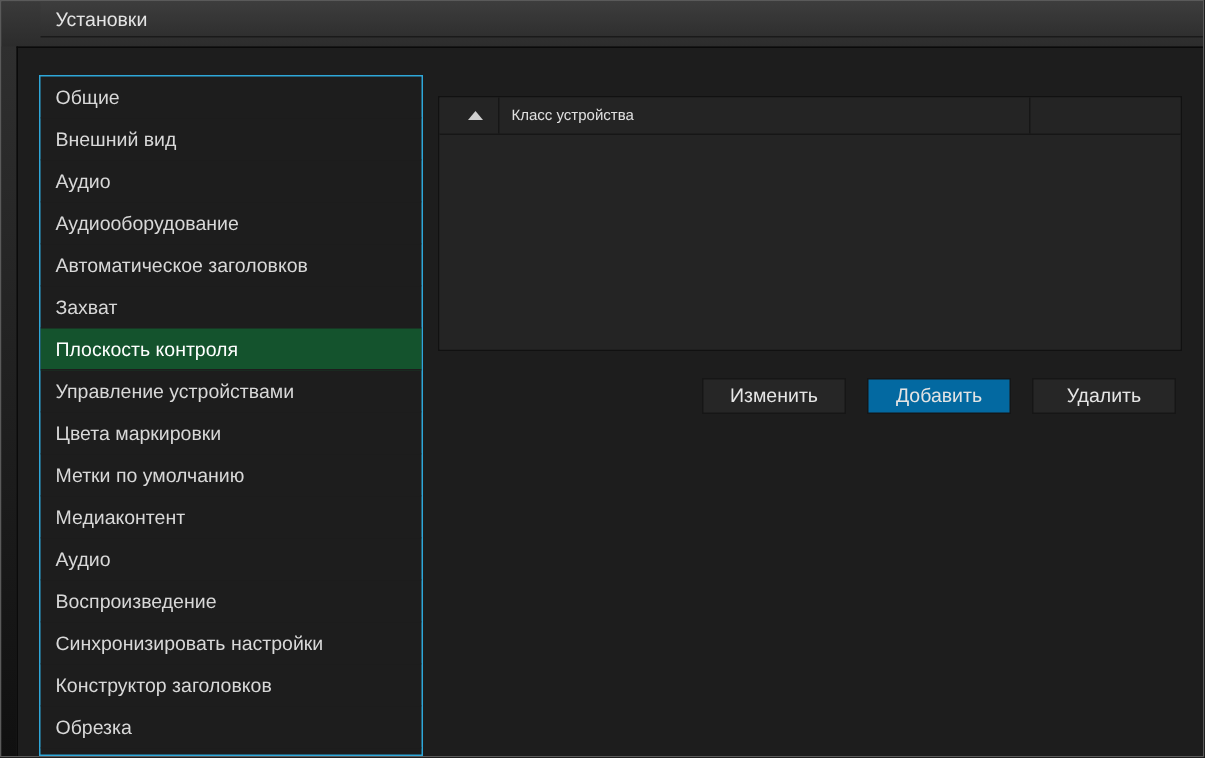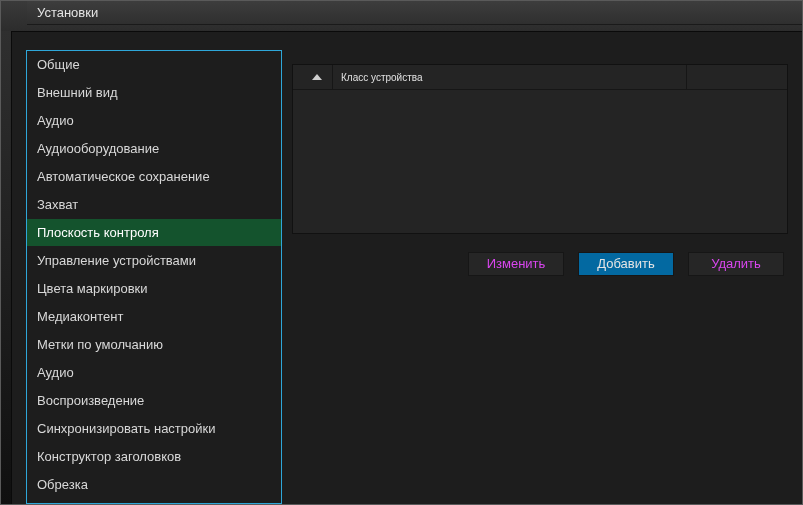--- a/index.html
+++ b/index.html
@@ -114,21 +114,21 @@
     text-align: center;
     background: #0369a1;
     border: 1px solid #161616;
     color: #e4e4e4;
     font-size: 13px;
     cursor: default;
     user-select: none;
     padding: 0 14px;
   }
   .btn.disabled {
-    color: #d946ef;
+    color: #e5e5e5;
     background: #262626;
   }
   .left-strip {
     position: absolute;
     left: 0; top: 30px; bottom: 0; width: 10px;
     background: linear-gradient(to bottom, #2f2f2f, #101010);
   }
 </style>
 </head>
 <body>
@@ -139,27 +139,27 @@
   </div>
   <div class="left-strip"></div>
 
   <div class="body-area">
 
     <div class="sidebar" id="sidebar">
         <div class="sidebar-item"><span>Общие</span></div>
         <div class="sidebar-item"><span>Внешний вид</span></div>
         <div class="sidebar-item"><span>Аудио</span></div>
         <div class="sidebar-item"><span>Аудиооборудование</span></div>
-        <div class="sidebar-item"><span>Автоматическое сохранение</span></div>
+        <div class="sidebar-item"><span>Автоматическое заголовков</span></div>
         <div class="sidebar-item"><span>Захват</span></div>
         <div class="sidebar-item selected"><span>Плоскость контроля</span></div>
         <div class="sidebar-item"><span>Управление устройствами</span></div>
         <div class="sidebar-item"><span>Цвета маркировки</span></div>
+        <div class="sidebar-item"><span>Метки по умолчанию</span></div>
         <div class="sidebar-item"><span>Медиаконтент</span></div>
-        <div class="sidebar-item"><span>Метки по умолчанию</span></div>
         <div class="sidebar-item"><span>Аудио</span></div>
         <div class="sidebar-item"><span>Воспроизведение</span></div>
         <div class="sidebar-item"><span>Синхронизировать настройки</span></div>
         <div class="sidebar-item"><span>Конструктор заголовков</span></div>
         <div class="sidebar-item"><span>Обрезка</span></div>
       </div>
 
     <div class="content">
 
       <div class="table-panel">

